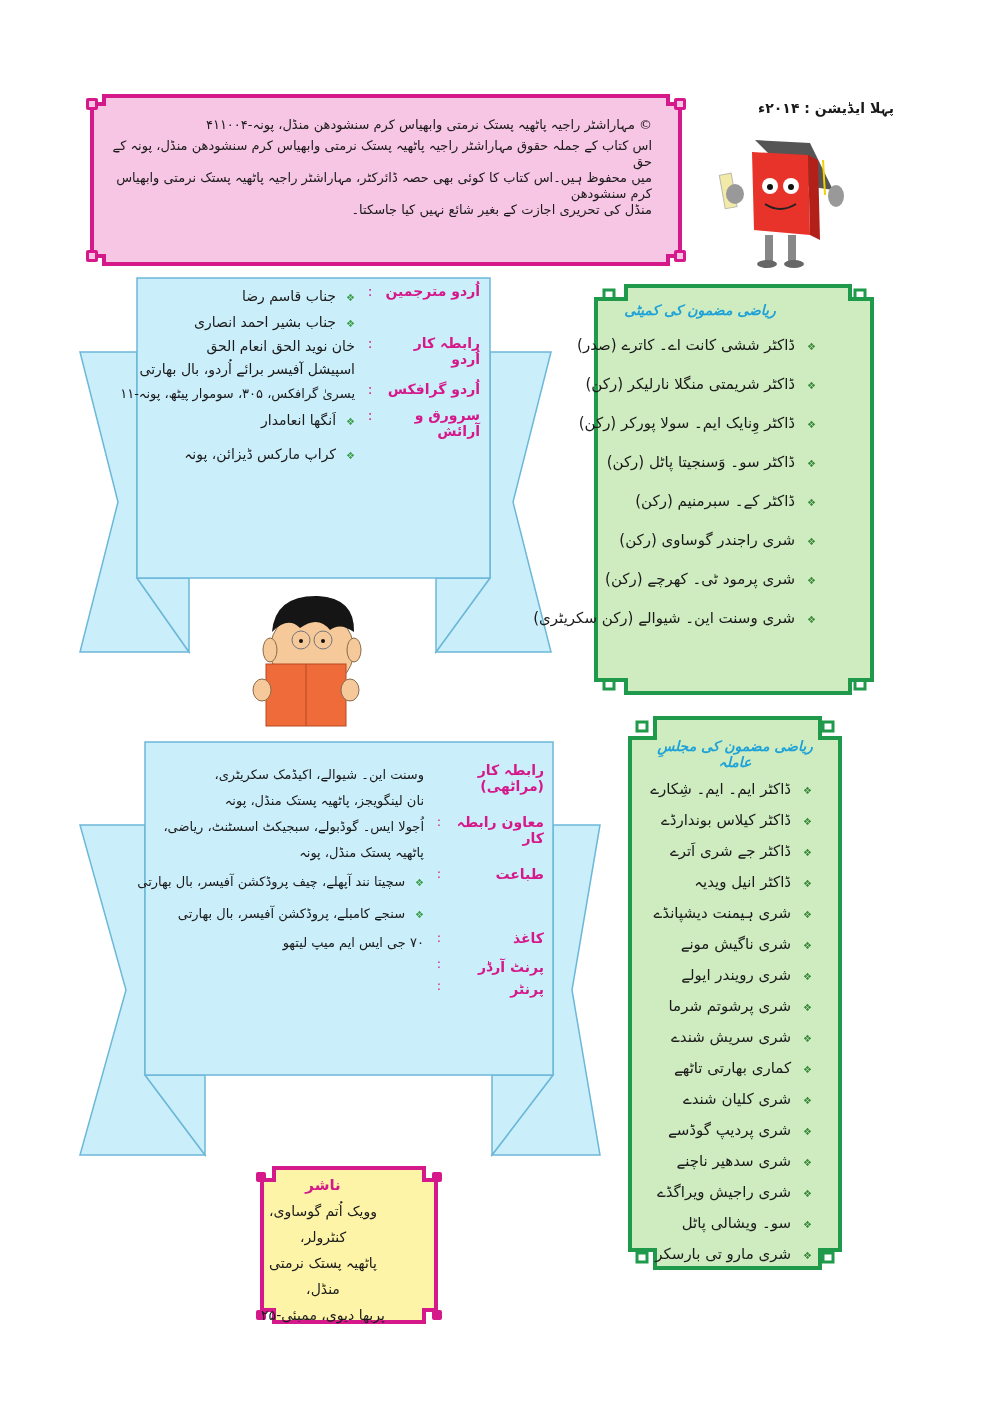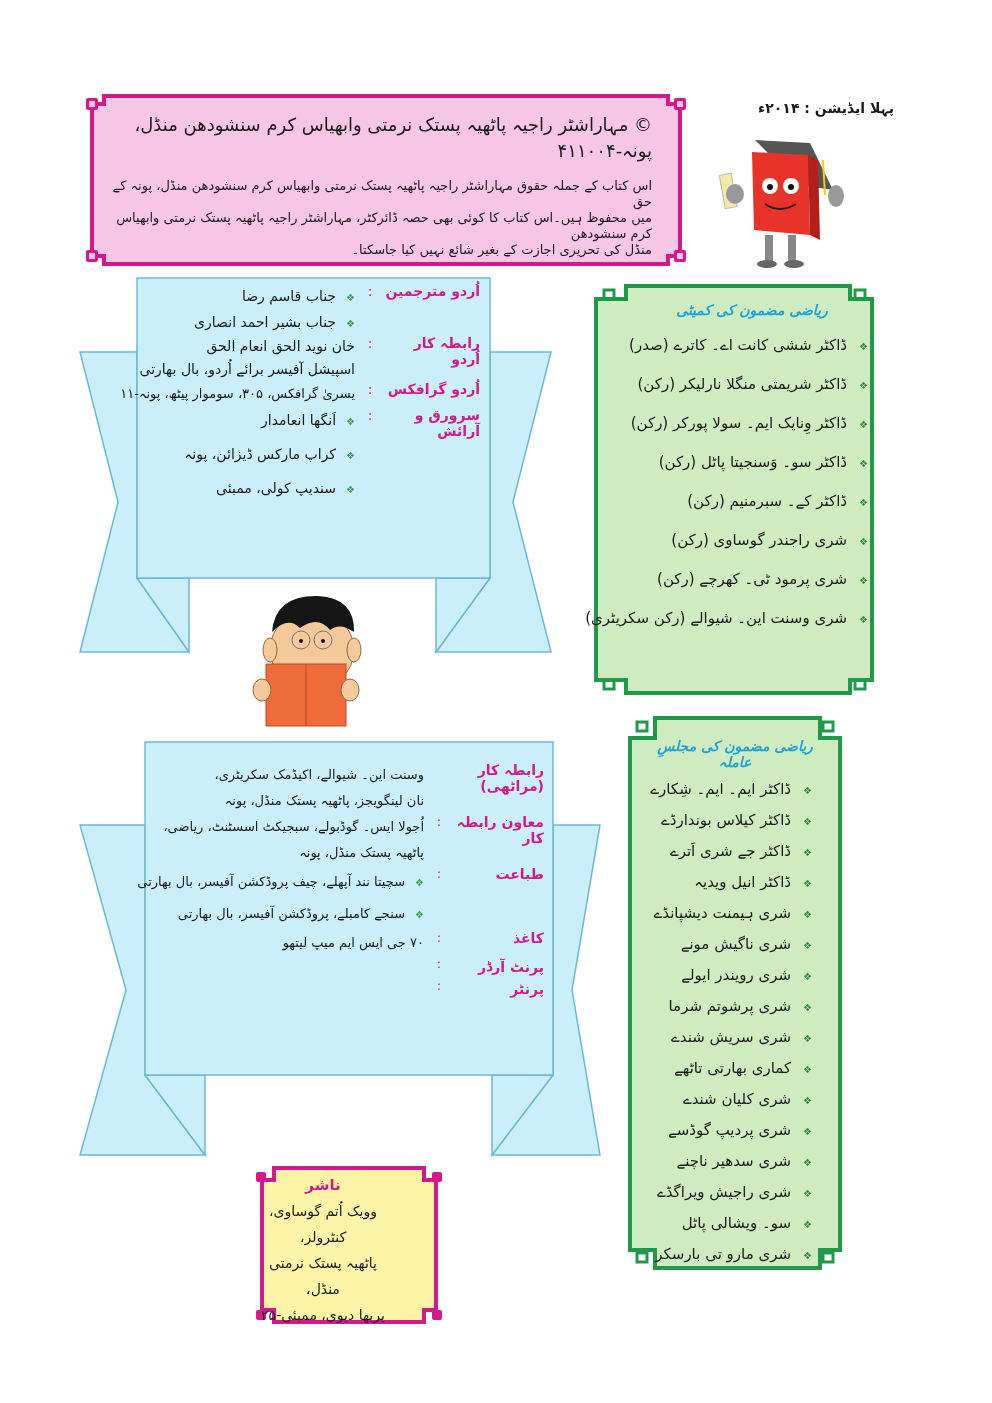--- a/index.html
+++ b/index.html
@@ -7,21 +7,21 @@
          font-family:"DejaVu Sans", sans-serif; color:#1a1a1a; }
   .abs { position:absolute; }
   .rtl { direction:rtl; text-align:right; }
   svg { position:absolute; left:0; top:0; overflow:visible; }
 
   
   .edition { right:98px; top:100px; font-size:14px; font-weight:bold; }
 
   
   .pink-text { left:112px; top:112px; width:540px; font-size:13px; line-height:26px; }
-  .pink-text .line1 { margin-bottom:14px; font-size:18px; }
+  .pink-text .line1 { font-size:13px; }
   .pink-text .para { font-size:13px; line-height:16px; }
 
   
   .ribbon-text { font-size:14px; }
   .row { display:flex; direction:rtl; align-items:flex-start; }
   .row .lbl { width:95px; color:#d6198a; font-weight:bold; font-size:14px; flex:none; }
   .row .colon { width:30px; color:#d6198a; text-align:center; flex:none; }
   .row .val { flex:1; }
   .bullet { color:#3aa04a; font-size:10px; margin-left:10px; }
   .line { height:26px; line-height:26px; white-space:nowrap; }
@@ -174,21 +174,20 @@
     <div class="val rtl">
       <div class="line" style="font-size:13px">یسریٰ گرافکس، ۳۰۵، سوموار پیٹھ، پونہ-۱۱</div>
     </div>
   </div>
   <div class="row">
     <div class="lbl">سرورق و آرائش</div>
     <div class="colon">:</div>
     <div class="val rtl">
       <div class="line" style="height:34px"><span class="bullet">❖</span><span>اَنگھا انعامدار</span></div>
       <div class="line" style="height:34px"><span class="bullet">❖</span><span>کراپ مارکس ڈیزائن، پونہ</span></div>
-      <div class="line" style="height:34px"><span class="bullet">❖</span><span>سندیپ کولی، ممبئی</span></div>
     </div>
   </div>
 </div>
 
 <div class="abs ribbon-text" style="left:152px; top:762px; width:392px; font-size:13px;">
   <div class="row">
     <div class="lbl" style="width:110px">رابطہ کار (مراٹھی)</div>
     <div class="colon" style="width:10px"></div>
     <div class="val rtl">
       <div class="line">وسنت این۔ شیوالے، اکیڈمک سکریٹری،</div>
@@ -223,21 +222,21 @@
     <div class="colon">:</div>
     <div class="val rtl"></div>
   </div>
   <div class="row">
     <div class="lbl" style="width:90px;height:22px;line-height:22px">پرنٹر</div>
     <div class="colon">:</div>
     <div class="val rtl"></div>
   </div>
 </div>
 
-<div class="abs" style="left:628px; top:302px; width:248px;">
+<div class="abs" style="left:576px; top:302px; width:248px;">
   <div class="green-title">ریاضی مضمون کی کمیٹی</div>
   <ul class="glist" style="margin-top:8px; padding-right:8px;">
     <li style="height:39px;line-height:39px"><span class="dot">❖</span><span>ڈاکٹر ششی کانت اے۔ کاترے (صدر)</span></li>
     <li style="height:39px;line-height:39px"><span class="dot">❖</span><span>ڈاکٹر شریمتی منگلا نارلیکر (رکن)</span></li>
     <li style="height:39px;line-height:39px"><span class="dot">❖</span><span>ڈاکٹر وِنایک ایم۔ سولا پورکر (رکن)</span></li>
     <li style="height:39px;line-height:39px"><span class="dot">❖</span><span>ڈاکٹر سو۔ وَسنجیتا پاٹل (رکن)</span></li>
     <li style="height:39px;line-height:39px"><span class="dot">❖</span><span>ڈاکٹر کے۔ سبرمنیم (رکن)</span></li>
     <li style="height:39px;line-height:39px"><span class="dot">❖</span><span>شری راجندر گوساوی (رکن)</span></li>
     <li style="height:39px;line-height:39px"><span class="dot">❖</span><span>شری پرمود ٹی۔ کھرچے (رکن)</span></li>
     <li style="height:39px;line-height:39px"><span class="dot">❖</span><span>شری وسنت این۔ شیوالے (رکن سکریٹری)</span></li>

